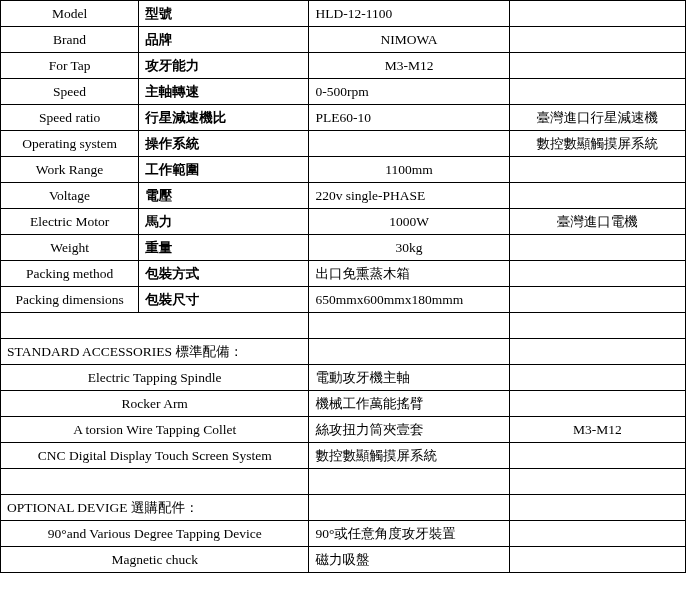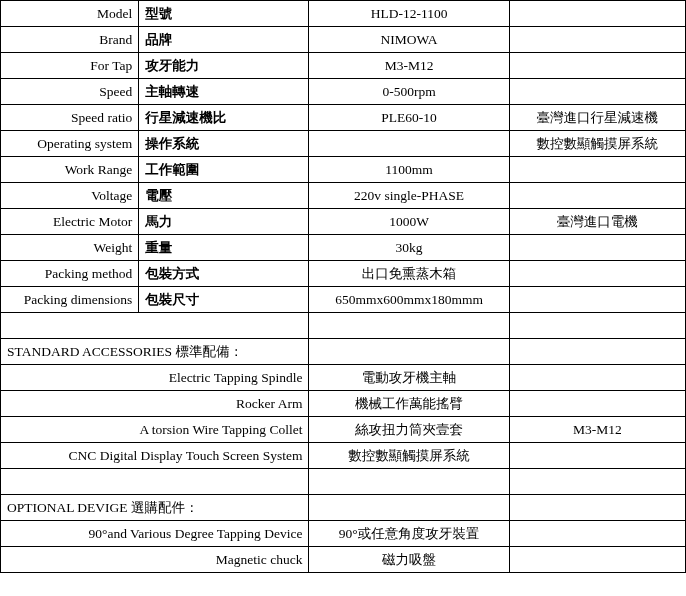--- a/index.html
+++ b/index.html
@@ -28,35 +28,35 @@
     white-space: nowrap;
     overflow: hidden;
   }
   
   col.c1 { width: 138px; }
   col.c2 { width: 170px; }
   col.c3 { width: 200px; }
   col.c4 { width: 176px; }
 
   td.col-label {
-    text-align: right;
+    text-align: center;
     margin-top: 21px;
   }
   td.col-cn {
     text-align: left;
     font-weight: bold;
   }
   td.col-value {
     text-align: center;
   }
   td.col-note {
     text-align: center;
   }
   td.value-left {
-    text-align: center;
+    text-align: left;
   }
   td.spacer-cell {
     height: 25px;
   }
   td.section-head {
     text-align: left;
     margin-top: 20px;
   }
   .blank {
     display: inline-block;

